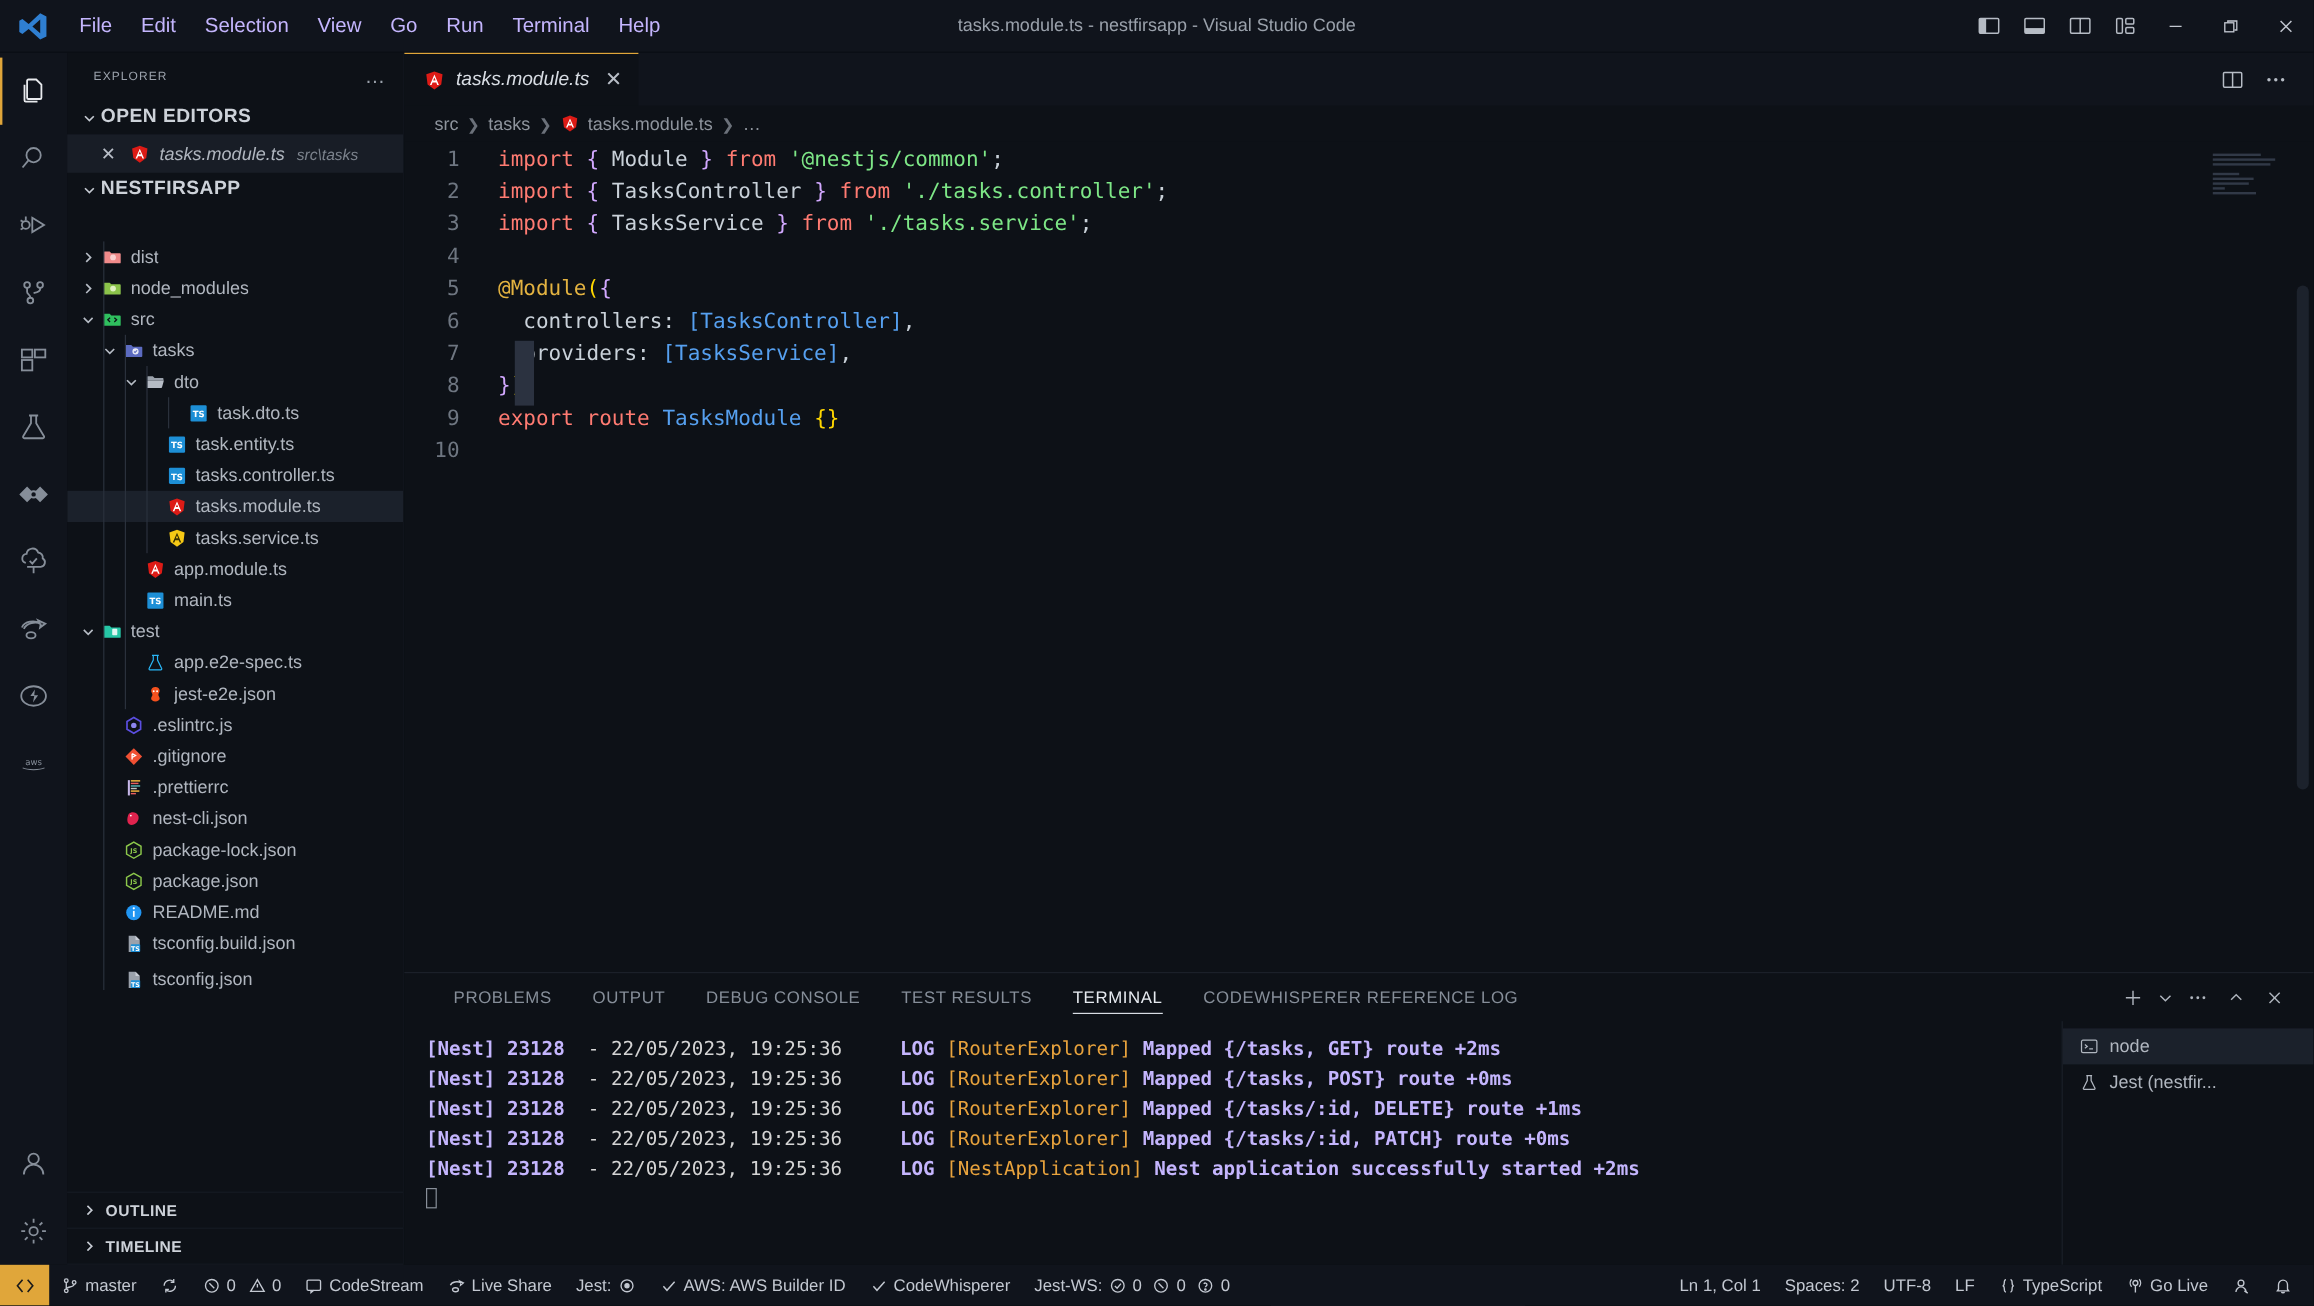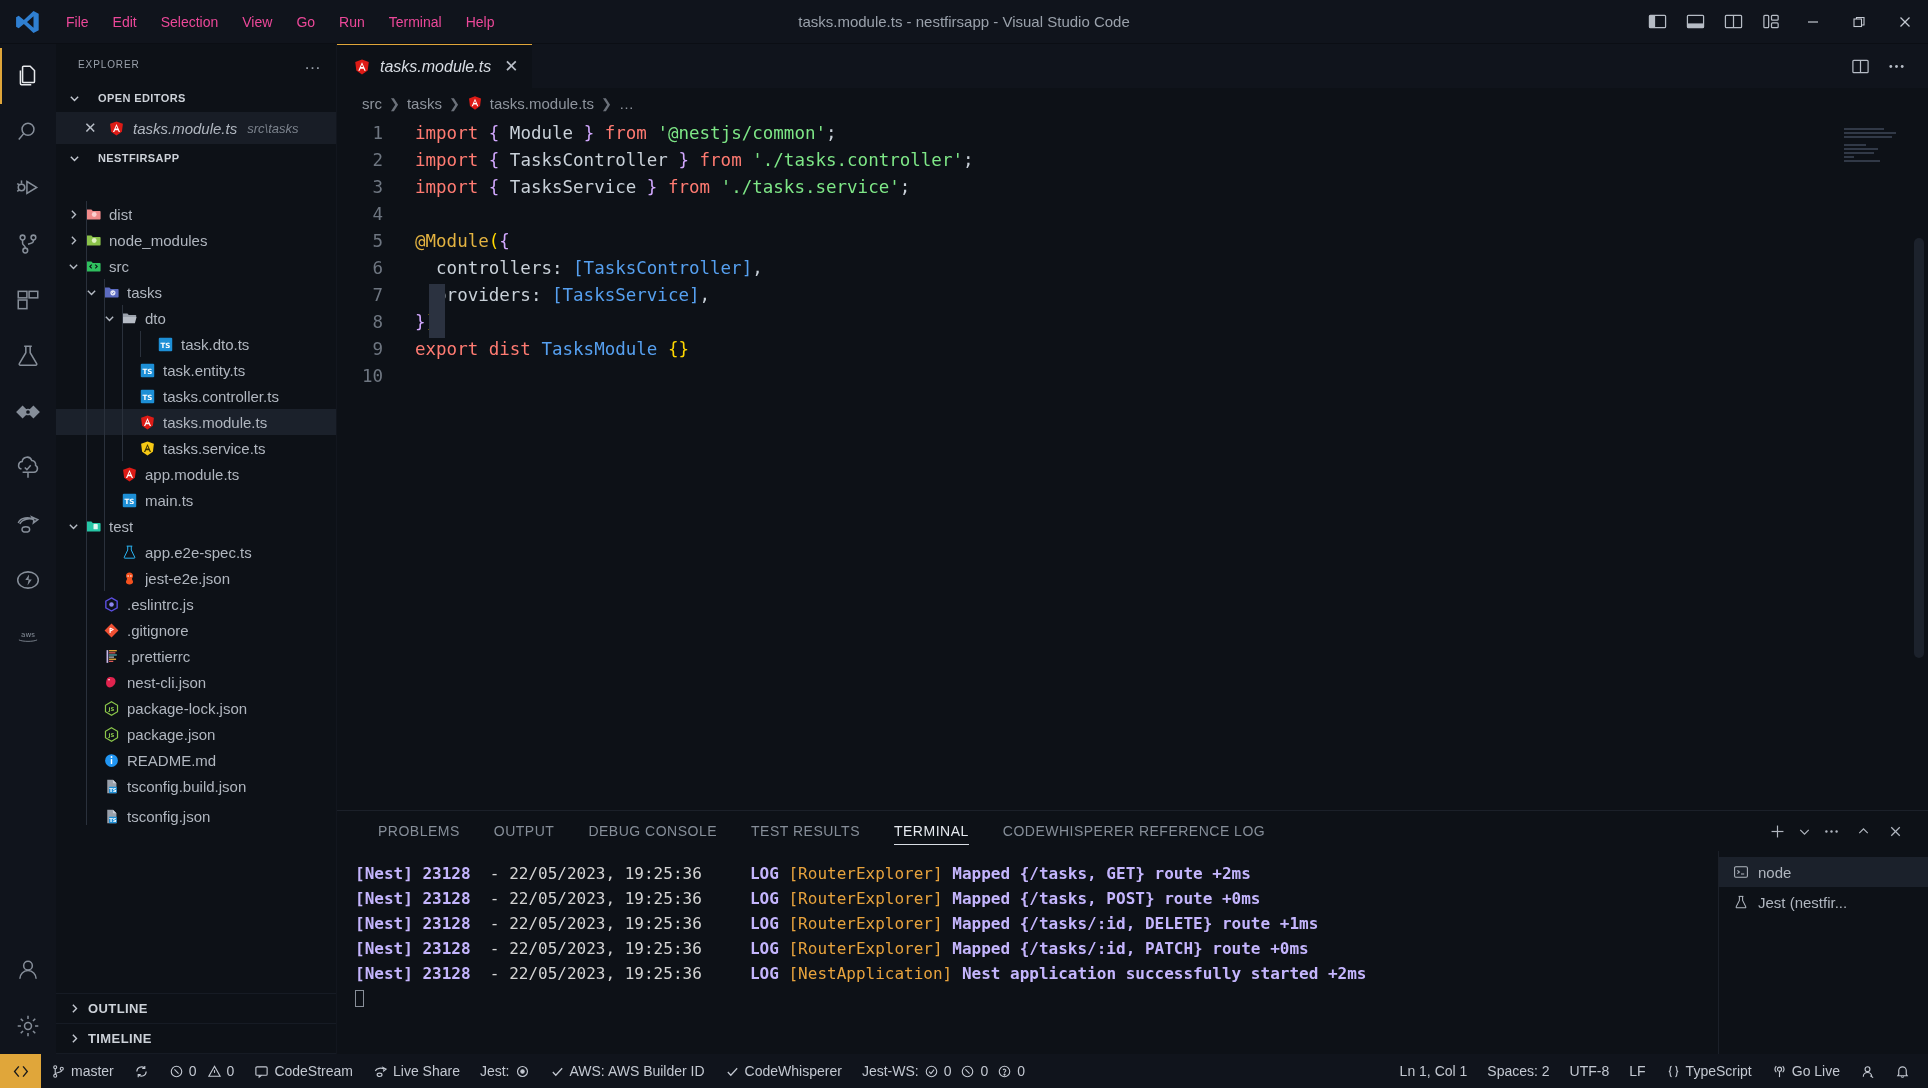--- a/index.html
+++ b/index.html
@@ -18,21 +18,21 @@
     height: 44px; flex: 0 0 44px;
     background: #10141c;
     display: flex; align-items: center;
     position: relative;
     border-bottom: 1px solid #0b0e14;
   }
   .vscode-logo { width: 54px; display:flex; align-items:center; justify-content:center; }
   .vscode-logo svg { width: 26px; height: 26px; }
   .menu { display: flex; align-items: center; gap: 0px; }
   .menu-item {
-    font-size: 14px; color: #ec4899; padding: 4px 12px; cursor: default;
+    font-size: 17px; color: #c4b5fd; padding: 4px 12px; cursor: default;
     white-space: nowrap;
   }
   .title-center {
     position: absolute; left: 0; right: 0; text-align: center;
     font-size: 15px; color: #9aa1ab; pointer-events: none;
   }
   .title-right { margin-left: auto; display: flex; align-items: center; height: 100%; z-index: 2; }
   .layout-btn { width: 38px; height: 100%; display:flex; align-items:center; justify-content:center; }
   .layout-btn svg { width: 19px; height: 19px; }
   .winbtn { width: 46px; height: 100%; display:flex; align-items:center; justify-content:center; }
@@ -65,22 +65,22 @@
     border-right: 1px solid #12161e;
   }
   .sidebar-header {
     height: 40px; display:flex; align-items:center; justify-content: space-between;
     padding: 0 14px 0 22px;
   }
   .sidebar-title { font-size: 10px; letter-spacing: .9px; color: #9aa1ab; }
   .ellipsis-btn { color:#9aa1ab; font-size:17px; letter-spacing:1px; line-height:10px; }
 
   .section-head {
-    height: 28px; display:flex; align-items:center; gap:16px;
-    padding-left: 10px; font-size: 11px; font-weight: bold; color: #cdd2d9;
+    height: 28px; display:flex; align-items:center; gap:2px;
+    padding-left: 10px; font-size: 16px; font-weight: bold; color: #cdd2d9;
     letter-spacing: .4px;
   }
   .chev { width: 16px; height: 16px; flex:0 0 16px; display:flex; align-items:center; justify-content:center; color:#c5cad2;}
   .chev svg { width: 11px; height: 11px; }
   .chev.right svg { transform: rotate(-90deg); }
 
   .open-editor-row {
     height: 32px; display:flex; align-items:center; gap: 7px;
     padding-left: 28px; background: #181d26; font-size: 15px;
   }
@@ -769,21 +769,21 @@
           <div class="codelines" id="codelines">
             <div class="code-indent-guide" style="top:164px;height:54px;"></div>
           <div><span class="k-import">import</span> <span class="k-brace">{</span> <span class="k-var">Module</span> <span class="k-brace">}</span> <span class="k-import">from</span> <span class="k-str">'@nestjs/common'</span><span class="k-punc">;</span></div>
               <div><span class="k-import">import</span> <span class="k-brace">{</span> <span class="k-var">TasksController</span> <span class="k-brace">}</span> <span class="k-import">from</span> <span class="k-str">'./tasks.controller'</span><span class="k-punc">;</span></div>
               <div><span class="k-import">import</span> <span class="k-brace">{</span> <span class="k-var">TasksService</span> <span class="k-brace">}</span> <span class="k-import">from</span> <span class="k-str">'./tasks.service'</span><span class="k-punc">;</span></div>
               <div>&nbsp;</div>
               <div><span class="k-fn">@Module</span><span class="k-brace2">(</span><span class="k-pink">{</span></div>
               <div>  <span class="k-var">controllers</span><span class="k-punc">: </span><span class="k-type">[TasksController]</span><span class="k-punc">,</span></div>
               <div>  <span class="k-var">providers</span><span class="k-punc">: </span><span class="k-type">[TasksService]</span><span class="k-punc">,</span></div>
               <div><span class="k-pink">}</span><span class="k-brace2">)</span></div>
-              <div><span class="k-import">export dist</span> <span class="k-type">TasksModule</span> <span class="k-brace2">{}</span></div>
+              <div><span class="k-import">export route</span> <span class="k-type">TasksModule</span> <span class="k-brace2">{}</span></div>
               <div>&nbsp;</div>
             </div>
         </div>
         <div class="minimap">
           <div class="mm-line" style="width:58px;background:#4b5costs;"></div>
           <div class="mm-line" style="width:40px;background:#3d4758;"></div>
           <div class="mm-line" style="width:52px;background:#3d4758;"></div>
           <div class="mm-line" style="width:48px;background:#3d4758;"></div>
           <div class="mm-line" style="width:0px;"></div>
           <div class="mm-line" style="width:22px;background:#3d4758;"></div>

